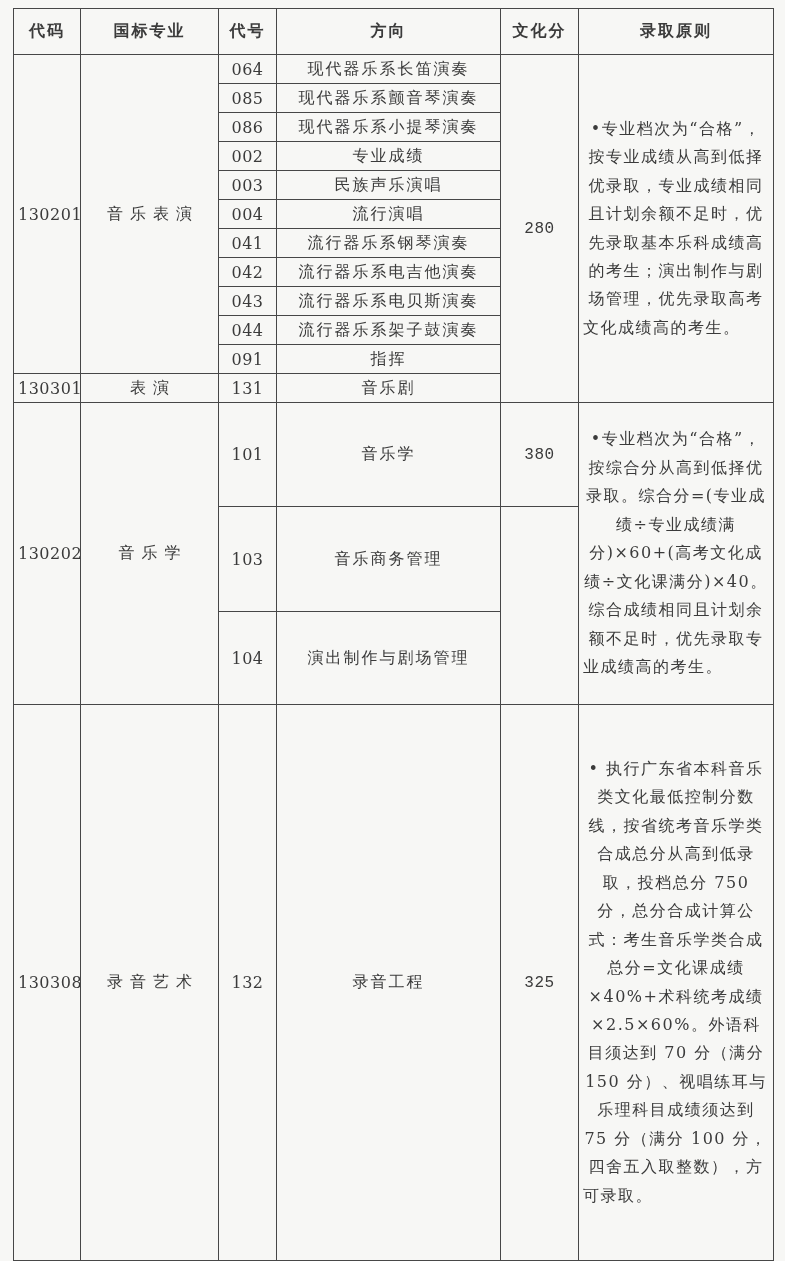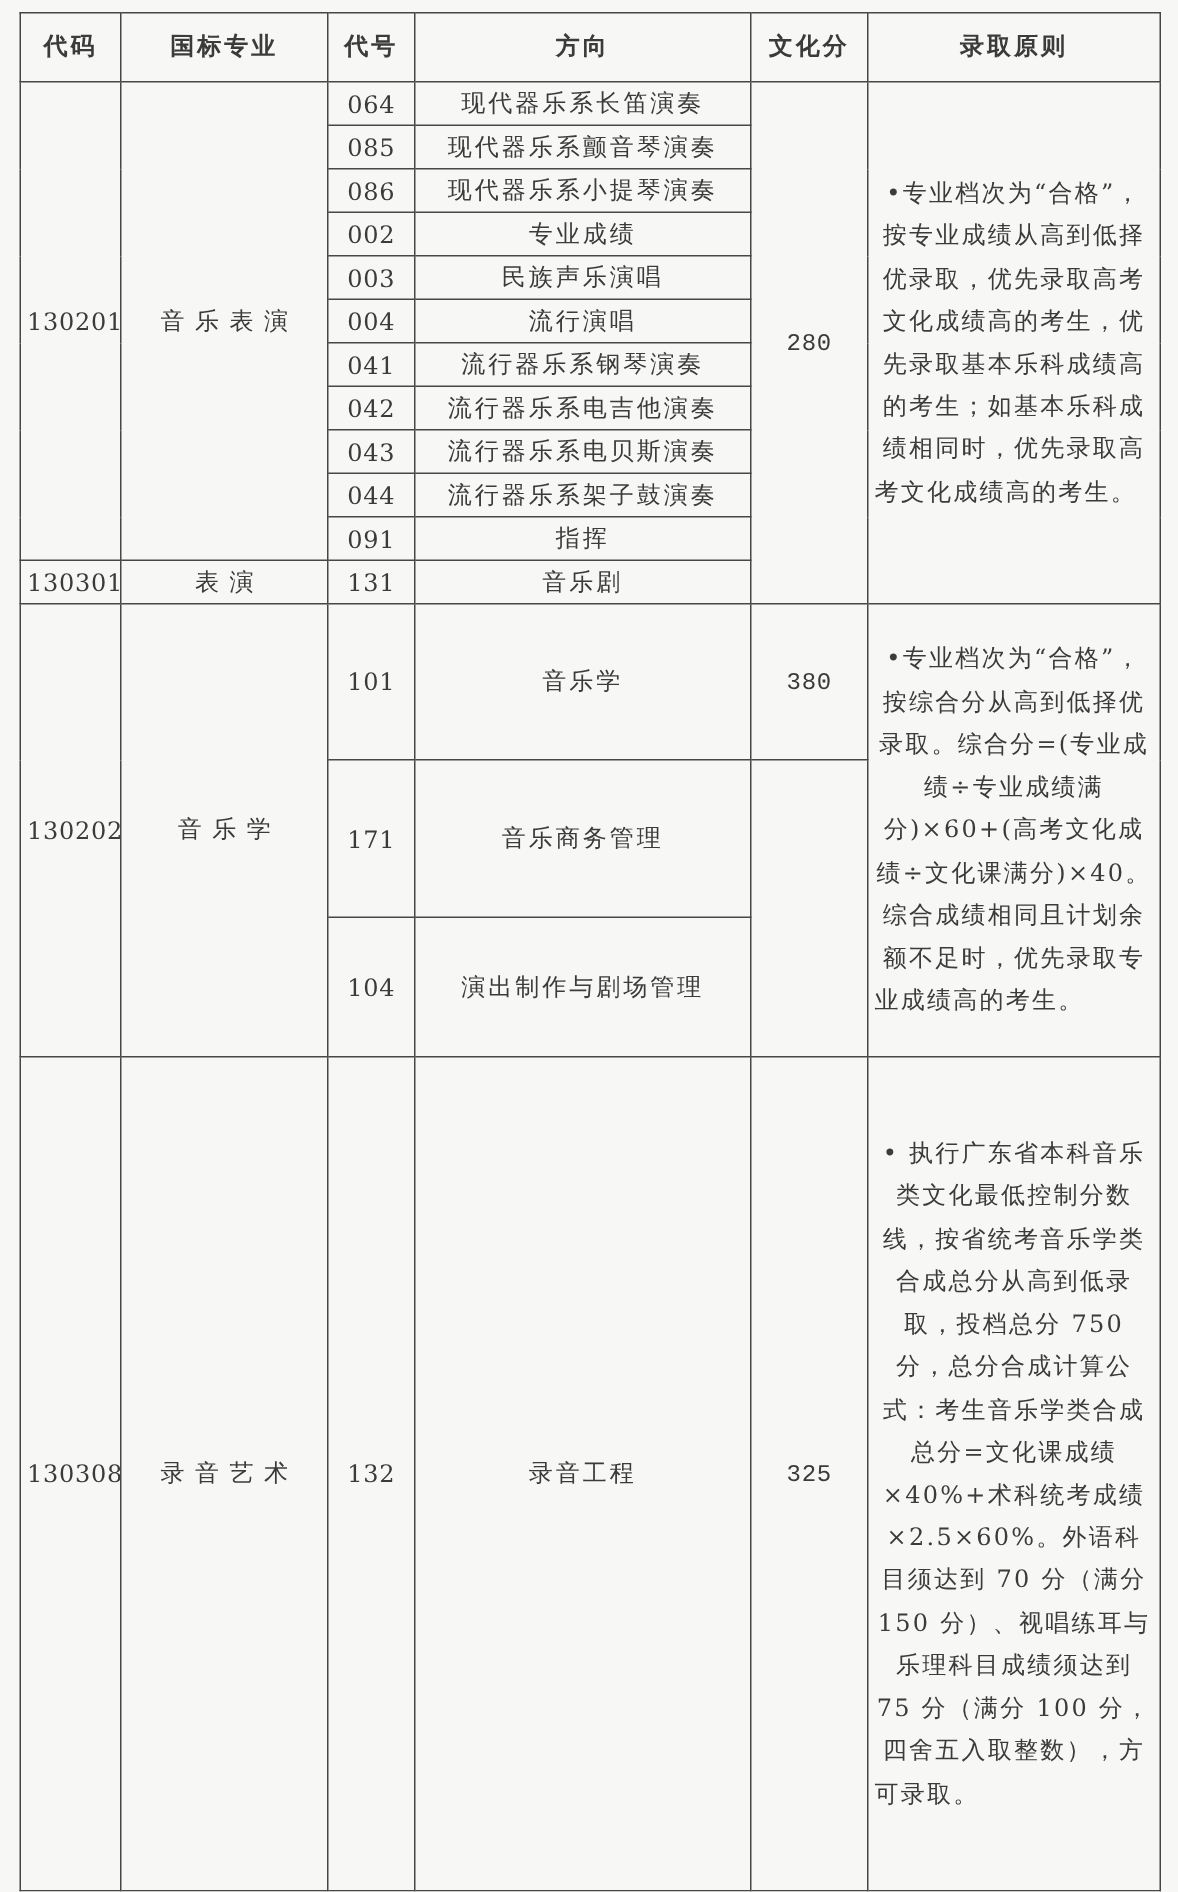--- a/index.html
+++ b/index.html
@@ -98,21 +98,21 @@
       </tr>
     </thead>
     <tbody>
 
       <tr class="r-std">
         <td class="code-cell" rowspan="11">130201</td>
         <td class="major-cell" rowspan="11">音乐表演</td>
         <td class="no-cell">064</td>
         <td class="dir-cell">现代器乐系长笛演奏</td>
         <td class="score-cell" rowspan="12">280</td>
-        <td class="principle-cell" rowspan="12">•专业档次为“合格”，按专业成绩从高到低择优录取，优先录取高考文化成绩高的考生，优先录取基本乐科成绩高的考生；如基本乐科成绩相同时，优先录取高考文化成绩高的考生。</td>
+        <td class="principle-cell" rowspan="12">•专业档次为“合格”，按专业成绩从高到低择优录取，专业成绩相同且计划余额不足时，优先录取基本乐科成绩高的考生；演出制作与剧场管理，优先录取高考文化成绩高的考生。</td>
       </tr>
       <tr class="r-std">
         <td class="no-cell">085</td>
         <td class="dir-cell">现代器乐系颤音琴演奏</td>
       </tr>
       <tr class="r-std">
         <td class="no-cell">086</td>
         <td class="dir-cell">现代器乐系小提琴演奏</td>
       </tr>
       <tr class="r-std">
@@ -156,21 +156,21 @@
 
       <tr class="r-101">
         <td class="code-cell" rowspan="3">130202</td>
         <td class="major-cell" rowspan="3">音乐学</td>
         <td class="no-cell">101</td>
         <td class="dir-cell">音乐学</td>
         <td class="score-cell">380</td>
         <td class="principle-cell" rowspan="3">•专业档次为“合格”，按综合分从高到低择优录取。综合分=(专业成绩÷专业成绩满分)×60+(高考文化成绩÷文化课满分)×40。综合成绩相同且计划余额不足时，优先录取专业成绩高的考生。</td>
       </tr>
       <tr class="r-103">
-        <td class="no-cell">171</td>
+        <td class="no-cell">103</td>
         <td class="dir-cell">音乐商务管理</td>
         <td class="score-cell" rowspan="2"></td>
       </tr>
       <tr class="r-104">
         <td class="no-cell">104</td>
         <td class="dir-cell">演出制作与剧场管理</td>
       </tr>
 
       <tr class="r-132">
         <td class="code-cell">130308</td>

